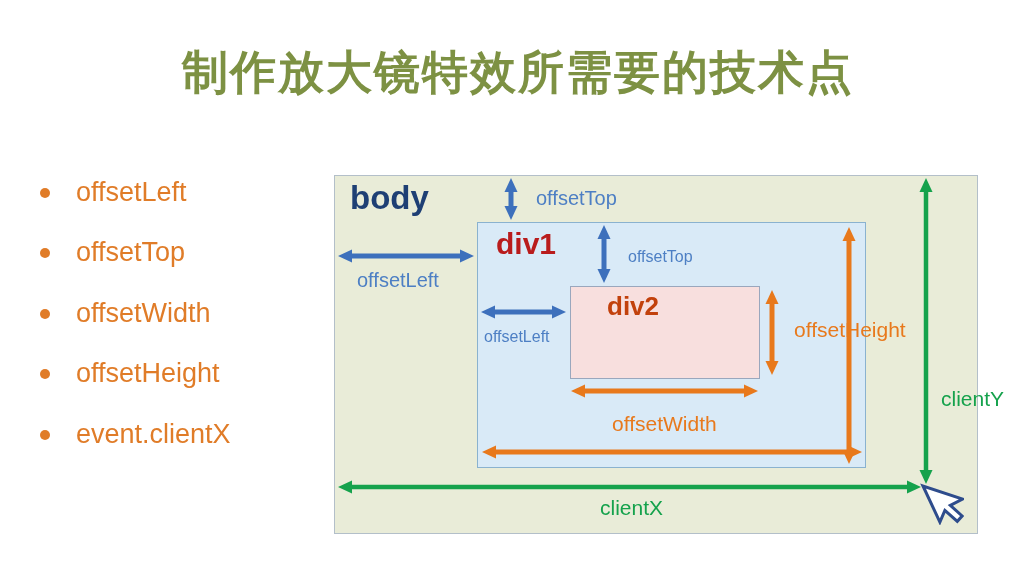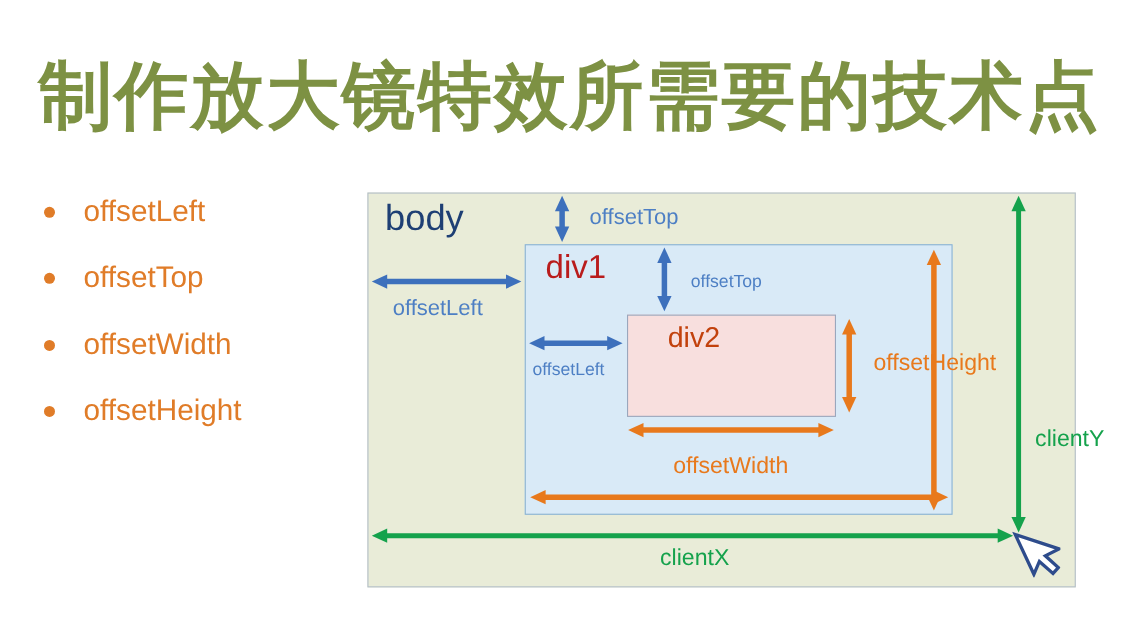--- a/index.html
+++ b/index.html
@@ -3,36 +3,36 @@
 <meta charset="utf-8">
 <style>
   html,body{margin:0;padding:0;}
   body{
     width:1036px;height:582px;background:#ffffff;position:relative;overflow:hidden;
     font-family:"Liberation Sans", sans-serif;
   }
   .slide{position:absolute;inset:0;background:#ffffff;}
   .title{
     position:absolute;top:42px;left:0;width:1036px;margin:0;text-align:center;
-    font-size:67px;font-weight:800;letter-spacing:2px;color:#7d9143;
+    font-size:46px;font-weight:800;letter-spacing:2px;color:#7d9143;
   }
   .bullets{position:absolute;left:40px;top:162px;margin:0;padding:0;list-style:none;}
   .bullets li{
     position:relative;height:60.4px;padding-left:36px;font-size:27px;color:#e07c28;
     line-height:60.4px;white-space:nowrap;
   }
   .bullets li::before{
     content:"";position:absolute;left:0;top:26px;width:10px;height:10px;border-radius:50%;
     background:#e07c28;
   }
   .box{position:absolute;box-sizing:border-box;}
   .body-box{left:334px;top:175px;width:644px;height:359px;background:#e9ecd8;border:1px solid #b3bfc9;z-index:1;}
   .div1-box{left:477px;top:222px;width:389px;height:246px;background:#d9eaf7;border:1px solid #8ab2cf;z-index:2;}
   .div2-box{left:570px;top:286px;width:190px;height:93px;background:#f8dfde;border:1px solid #9aa7bd;z-index:3;}
-  .box-label{position:absolute;z-index:5;white-space:nowrap;font-weight:400;}
+  .box-label{position:absolute;z-index:5;white-space:nowrap;font-weight:700;}
   .body-label{left:350px;top:179px;font-size:33px;color:#1e3f74;}
   .div1-label{left:496px;top:227px;font-size:30px;color:#b91c1c;}
   .div2-label{left:607px;top:291px;font-size:26px;color:#c2410c;}
   .arrow-layer{position:absolute;left:0;top:0;width:1036px;height:582px;z-index:4;pointer-events:none;}
   .lbl{position:absolute;z-index:6;white-space:nowrap;line-height:1.15;}
   .lbl-blue-lg{font-size:20px;color:#4d7fc4;}
   .lbl-blue-sm{font-size:16px;color:#4d7fc4;}
   .lbl-orange{font-size:21px;color:#e8791c;}
   .lbl-green{font-size:21px;color:#15a24c;}
   .cursor{position:absolute;left:920px;top:483px;width:44px;height:42px;z-index:7;}
@@ -42,20 +42,21 @@
 
 <div class="slide">
 
   <h1 class="title">制作放大镜特效所需要的技术点</h1>
 
   <ul class="bullets">
       <li>offsetLeft</li>
       <li>offsetTop</li>
       <li>offsetWidth</li>
       <li>offsetHeight</li>
+      <li>event.clientX</li>
     </ul>
 
   <div class="diagram">
 
     <div class="box body-box"></div>
     <div class="box div1-box"></div>
     <div class="box div2-box"></div>
 
     <span class="box-label body-label">body</span>
     <span class="box-label div1-label">div1</span>

